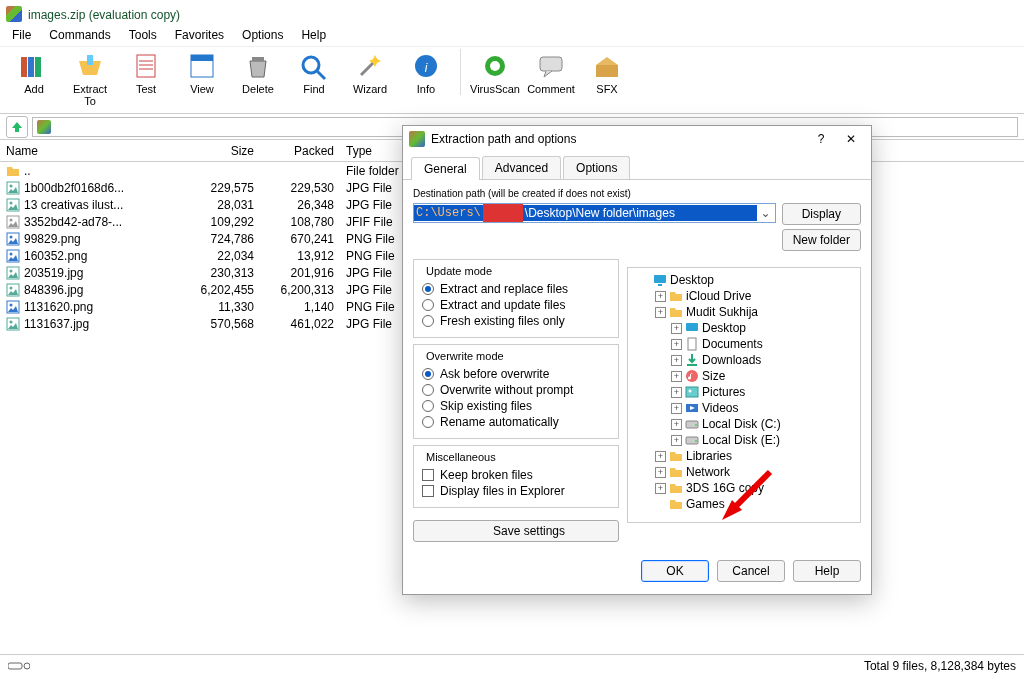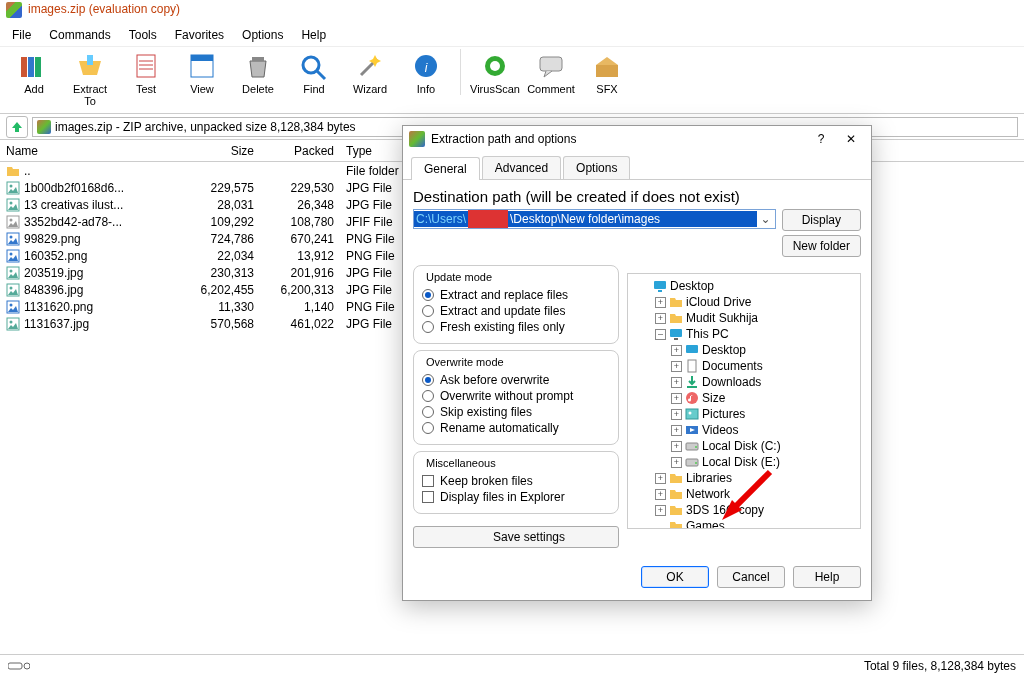--- a/index.html
+++ b/index.html
@@ -1,17 +1,17 @@
 <!DOCTYPE html>
 <html><head>
 <meta charset="utf-8">
 <style>
   * { box-sizing: border-box; margin: 0; padding: 0; font-family: "Segoe UI", Tahoma, sans-serif; font-size: 12px; }
   body { background:#fff; width:1024px; height:676px; position:relative; overflow:hidden; color:#000; }
-  .title-bar { display:flex; align-items:flex-start; height:24px; padding:2px 6px; color:#c2410c; }
+  .title-bar { display:flex; align-items:flex-end; height:24px; padding:2px 6px; color:#14532d; }
   .title-bar .app-icon { width:16px; height:16px; margin-right:6px; background:
     linear-gradient(135deg,#b74 0 30%,#6b3 30% 60%,#36c 60% 100%); border-radius:2px; }
   .menu-bar { display:flex; gap:2px; padding:2px 4px; border-bottom:1px solid #eee; }
   .menu-bar span { padding:2px 8px; cursor:default; }
   .toolbar { display:flex; align-items:flex-start; gap:4px; padding:2px 8px 4px 8px; border-bottom:1px solid #ccc; }
   .tool-btn { display:flex; flex-direction:column; align-items:center; width:52px; padding:2px; }
   .tool-btn .tb-icon { width:34px; height:30px; display:flex; align-items:center; justify-content:center; }
   .tool-btn .tb-label { font-size:11px; margin-top:2px; text-align:center; }
   .tool-sep { width:1px; height:46px; background:#ddd; margin:0 4px; }
   .path-bar { display:flex; align-items:center; padding:2px 6px; border-bottom:1px solid #ccc; gap:4px; height:26px; }
@@ -34,33 +34,33 @@
   
   .dialog { position:absolute; left:402px; top:125px; width:470px; background:#fff; border:1px solid #999; box-shadow:0 6px 24px rgba(0,0,0,.25); }
   .dlg-title { display:flex; align-items:center; height:26px; padding:0 6px; gap:6px; }
   .dlg-title .wr-icon { width:16px; height:16px; background:linear-gradient(135deg,#b74,#6b3,#36c); border-radius:2px; }
   .dlg-title .tbuttons { margin-left:auto; display:flex; gap:14px; padding-right:6px; }
   .dlg-title .tbuttons span { width:16px; text-align:center; cursor:default; }
   .dlg-tab-row { padding:4px 8px 0 8px; display:flex; border-bottom:1px solid #ccc; }
   .dlg-tab { padding:4px 12px; border:1px solid #ccc; border-bottom:none; margin-right:2px; background:#f6f6f6; border-radius:3px 3px 0 0; }
   .dlg-tab.active { background:#fff; position:relative; top:1px; }
   .dlg-body { padding:8px 10px 10px 10px; display:flex; flex-direction:column; gap:4px; }
-  .dest-label { font-size:15px; }
+  .dest-label { font-size:10px; }
   .dest-row { display:flex; gap:6px; align-items:flex-start; }
   .dest-input-wrap { flex:1; }
   .dest-input { height:20px; border:1px solid #7aa3d8; display:flex; align-items:center; overflow:hidden; }
-  .dest-input .seg-highlight { background:#0a59c6; color:#7dd3fc; padding:1px 2px; white-space:nowrap; }
+  .dest-input .seg-highlight { background:#0a59c6; color:#fdba74; padding:1px 2px; white-space:nowrap;font-family:Liberation Mono, monospace; }
   .dest-input .seg-red { background:#d33; width:40px; height:18px; display:inline-block; }
   .dest-input .seg-highlight2 { background:#0a59c6; color:#fff; padding:1px 2px; white-space:nowrap; flex:1; }
   .dest-input .dd { width:18px; text-align:center; color:#555; }
   .side-btn-col { display:flex; flex-direction:column; gap:4px;justify-content:space-between; }
   .win-btn { height:22px; min-width:70px; border:1px solid #aaa; border-radius:3px; background:#f5f5f5; display:flex; align-items:center; justify-content:center; padding:0 10px; font-size:12px; }
   .two-col { display:flex; gap:8px; margin-top:4px; }
   .left-col { width:206px; display:flex; flex-direction:column; gap:6px; }
-  .group { border:1px solid #ccc; border-radius:8px; padding:4px 8px 8px 8px; }
+  .group { border:1px solid #ccc; border-radius:0; padding:4px 8px 8px 8px; }
   .group .g-title { font-size:11px; margin:-10px 0 4px 0; background:#fff; display:inline-block; padding:0 4px; }
   .opt { display:flex; align-items:center; gap:6px; padding:1px 0; font-size:12px; }
   .radio { width:12px; height:12px; border:1px solid #666; border-radius:50%; display:inline-flex; align-items:center; justify-content:center; }
   .radio.sel::after { content:""; width:6px; height:6px; background:#0a59c6; border-radius:50%; }
   .chk { width:12px; height:12px; border:1px solid #666; display:inline-block; }
   .save-settings { margin-top:6px; }
   .save-btn { width:100%;padding-left:36px; }
   .tree { flex:1; border:1px solid #ccc; padding:4px 2px 4px 4px; height:256px; overflow:hidden; font-size:12px;margin-top:8px; }
   .tree-row { display:flex; align-items:center; gap:3px; height:16px; white-space:nowrap; }
   .exp { width:11px; height:11px; border:1px solid #888; display:inline-flex; align-items:center; justify-content:center; font-size:9px; line-height:9px; color:#555; }
@@ -197,21 +197,20 @@
   </div>
 
 <div class="path-bar">
   <div class="up-btn">
     <svg width="14" height="14" viewBox="0 0 14 14">
         <path d="M7 2 L12 8 H9 V12 H5 V8 H2 Z" fill="#2b6"></path>
       </svg>
   </div>
   <div class="path-box">
     <span class="wr-icon"></span>
-    <span>images.zip - ZIP archive, unpacked size 8,128,384 bytes</span>
   </div>
 </div>
 
 <div class="list-header">
   <div class="col col-name">Name</div>
   <div class="col col-size">Size</div>
   <div class="col col-packed">Packed</div>
   <div class="col col-type">Type</div>
   <div class="col col-mod">Modified</div>
 </div>
@@ -474,31 +473,20 @@
             <span class="ind" style="width:20px"></span>
             <span class="exp plus"></span>
             <span class="ticon">
               <svg width="14" height="14">
                 <path d="M1 3h5l1 2h6v7H1z" fill="#f6c352"></path>
               </svg>
             </span>
             <span>Mudit Sukhija</span>
           </div>
           <div class="tree-row">
-            <span class="ind" style="width:20px"></span>
-            <span class="exp minus"></span>
-            <span class="ticon">
-              <svg width="14" height="14">
-                <rect x="1" y="2" width="12" height="8" rx="1" fill="#2aa3d8"></rect>
-                <rect x="5" y="11" width="4" height="2" fill="#666"></rect>
-              </svg>
-            </span>
-            <span>This PC</span>
-          </div>
-          <div class="tree-row">
             <span class="ind" style="width:36px"></span>
             <span class="exp plus"></span>
             <span class="ticon">
               <svg width="14" height="14">
                 <rect x="1" y="2" width="12" height="8" rx="1" fill="#2aa3d8"></rect>
               </svg>
             </span>
             <span>Desktop</span>
           </div>
           <div class="tree-row">

